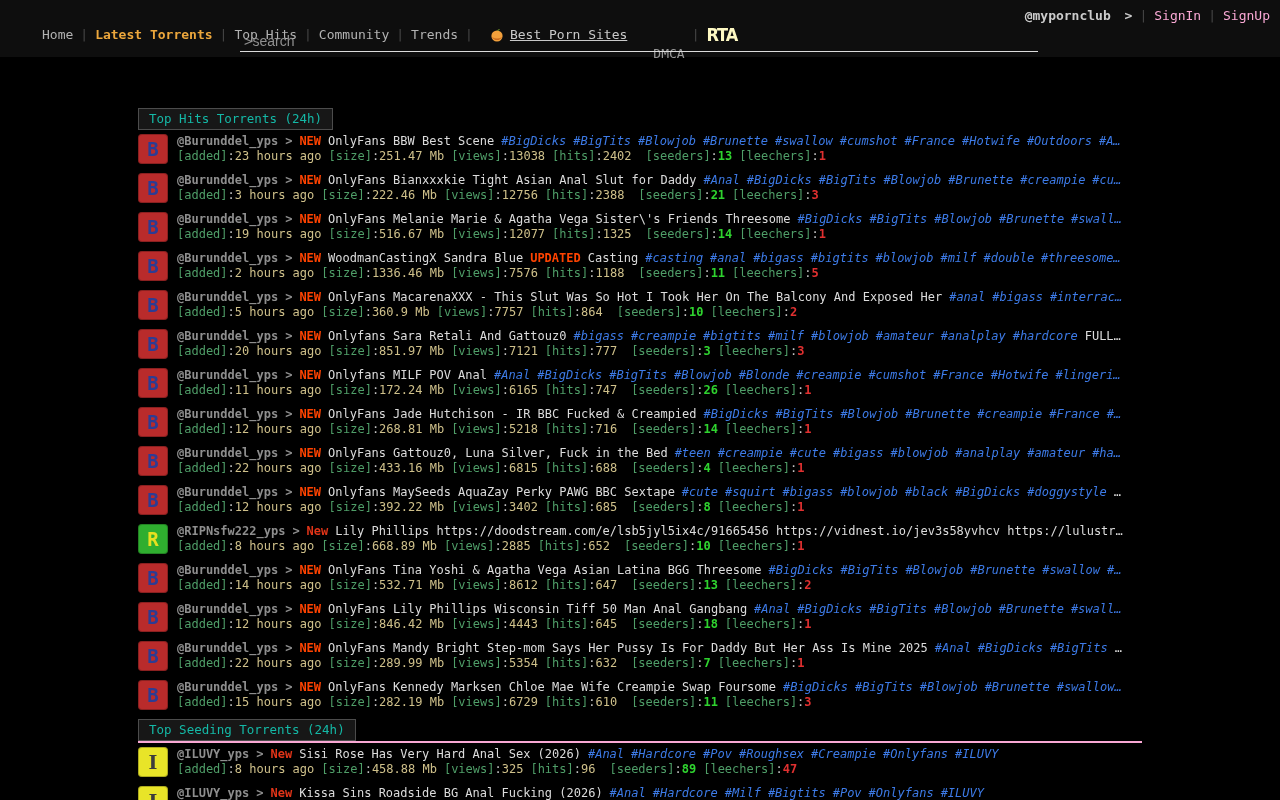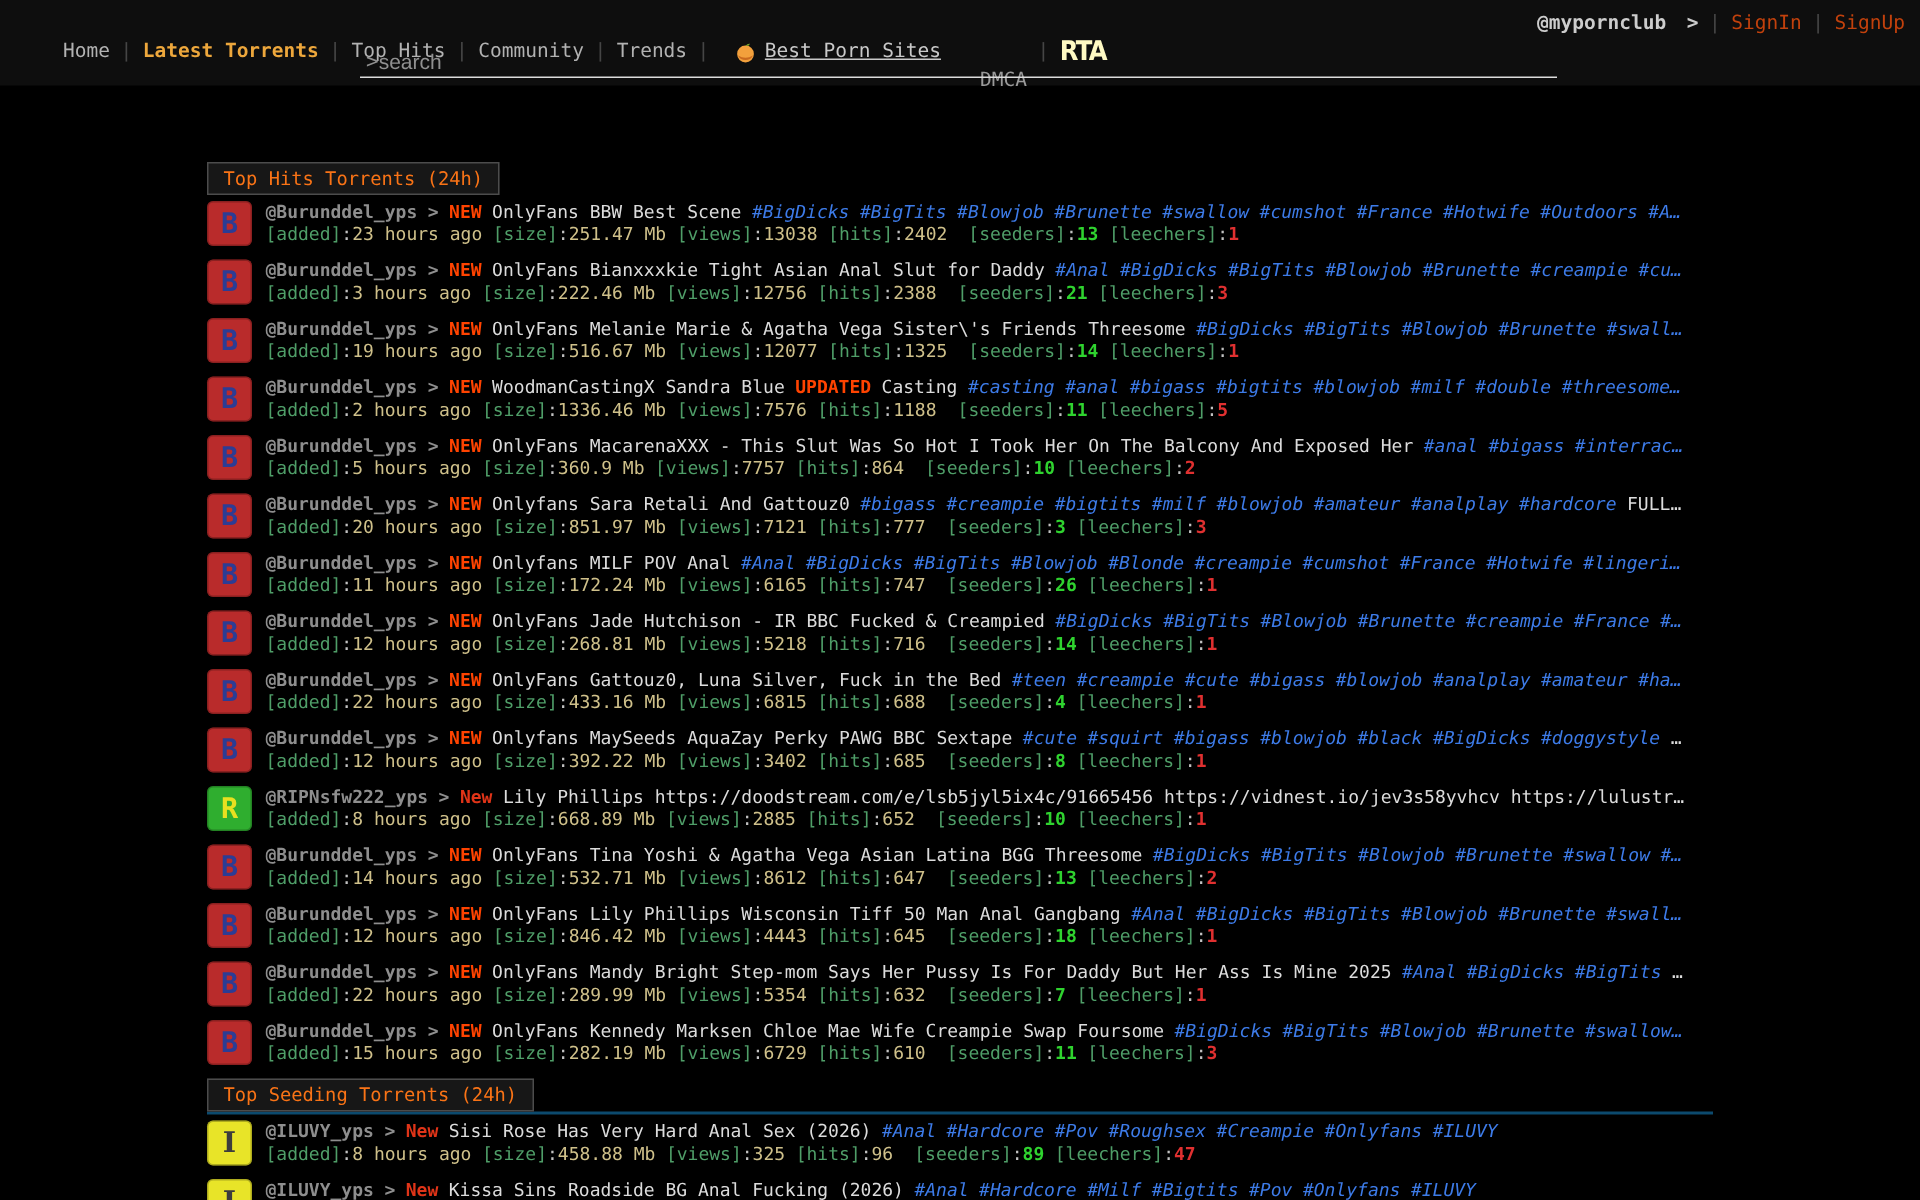--- a/index.html
+++ b/index.html
@@ -9,30 +9,30 @@
   .nav-left{position:absolute;left:8px;top:8px;display:flex;align-items:center;font-size:13px;white-space:nowrap;padding-left:34px;}
   .nav-right{position:absolute;right:10px;top:8px;display:flex;align-items:center;font-size:13px;color:#9a9a9a;white-space:nowrap;}
   .nav-item{color:#b2b2b2;cursor:pointer;}
   .nav-item.active{color:#eda73c;font-weight:bold;}
   .sep{color:#454545;margin:0 7px;}
   .bps{color:#c9c9c9;text-decoration:underline;display:inline-flex;align-items:center;gap:6px;cursor:pointer;margin-left:10px;}
   .dmca{color:#9a9a9a;margin-left:26px;cursor:pointer;margin-top:38px;}
   .rta{color:#fef9c3;font-weight:900;font-size:18px;letter-spacing:-1px;font-family:"DejaVu Sans",sans-serif;font-stretch:condensed;}
   .account{color:#cccccc;font-weight:bold;cursor:pointer;}
   .account .chev{margin-left:6px;}
-  .authlink{color:#c2410c;cursor:pointer;}
+  .authlink{color:#f9a8d4;cursor:pointer;}
   .searchbar{position:absolute;left:240px;top:30px;width:798px;height:21px;border-bottom:1px solid #dcdcdc;display:flex;align-items:center;}
   .prompt{color:#909090;font-size:14px;margin-left:4px;}
   .search-input{background:transparent;border:none;outline:none;color:#a3a3a3;font-family:Liberation Sans, sans-serif;font-size:14px;width:700px;padding:0;}
   .search-input::placeholder{color:#909090;opacity:1;}
   
   #content{padding-top:51px;margin-left:138px;width:1004px;}
   .section-head{display:flex;align-items:flex-end;}
-  .section-head.divider{border-bottom:2px solid #0c4a6e;}
-  .tab{display:inline-block;background:#171717;border:1px solid #4c4c4c;color:#f97316;font-size:12.5px;padding:2px 10px 3px 10px;white-space:nowrap;}
+  .section-head.divider{border-bottom:2px solid #f9a8d4;}
+  .tab{display:inline-block;background:#171717;border:1px solid #4c4c4c;color:#14b8a6;font-size:12.5px;padding:2px 10px 3px 10px;white-space:nowrap;}
   .rows{margin-top:4px;}
   .section + .section{margin-top:3px;}
   .row{display:flex;gap:9px;height:30px;margin-bottom:9px;}
   .avatar{flex:0 0 30px;width:30px;height:30px;border-radius:4px;display:flex;align-items:center;justify-content:center;font-weight:bold;font-size:19px;cursor:pointer;box-shadow:inset 0 0 0 1px rgba(0,0,0,.25);}
   .av-serif{font-family:"DejaVu Serif",serif;}
   .rowtext{overflow:hidden;min-width:0;padding-top:0px;}
   .l1,.l2{white-space:nowrap;overflow:hidden;height:15px;line-height:15px;font-size:12px;}
   .seg{margin-right:7px;}
   .user{color:#8e8e8e;font-weight:bold;cursor:pointer;margin-top:46px;}
   .gt{color:#8e8e8e;font-weight:bold;}

